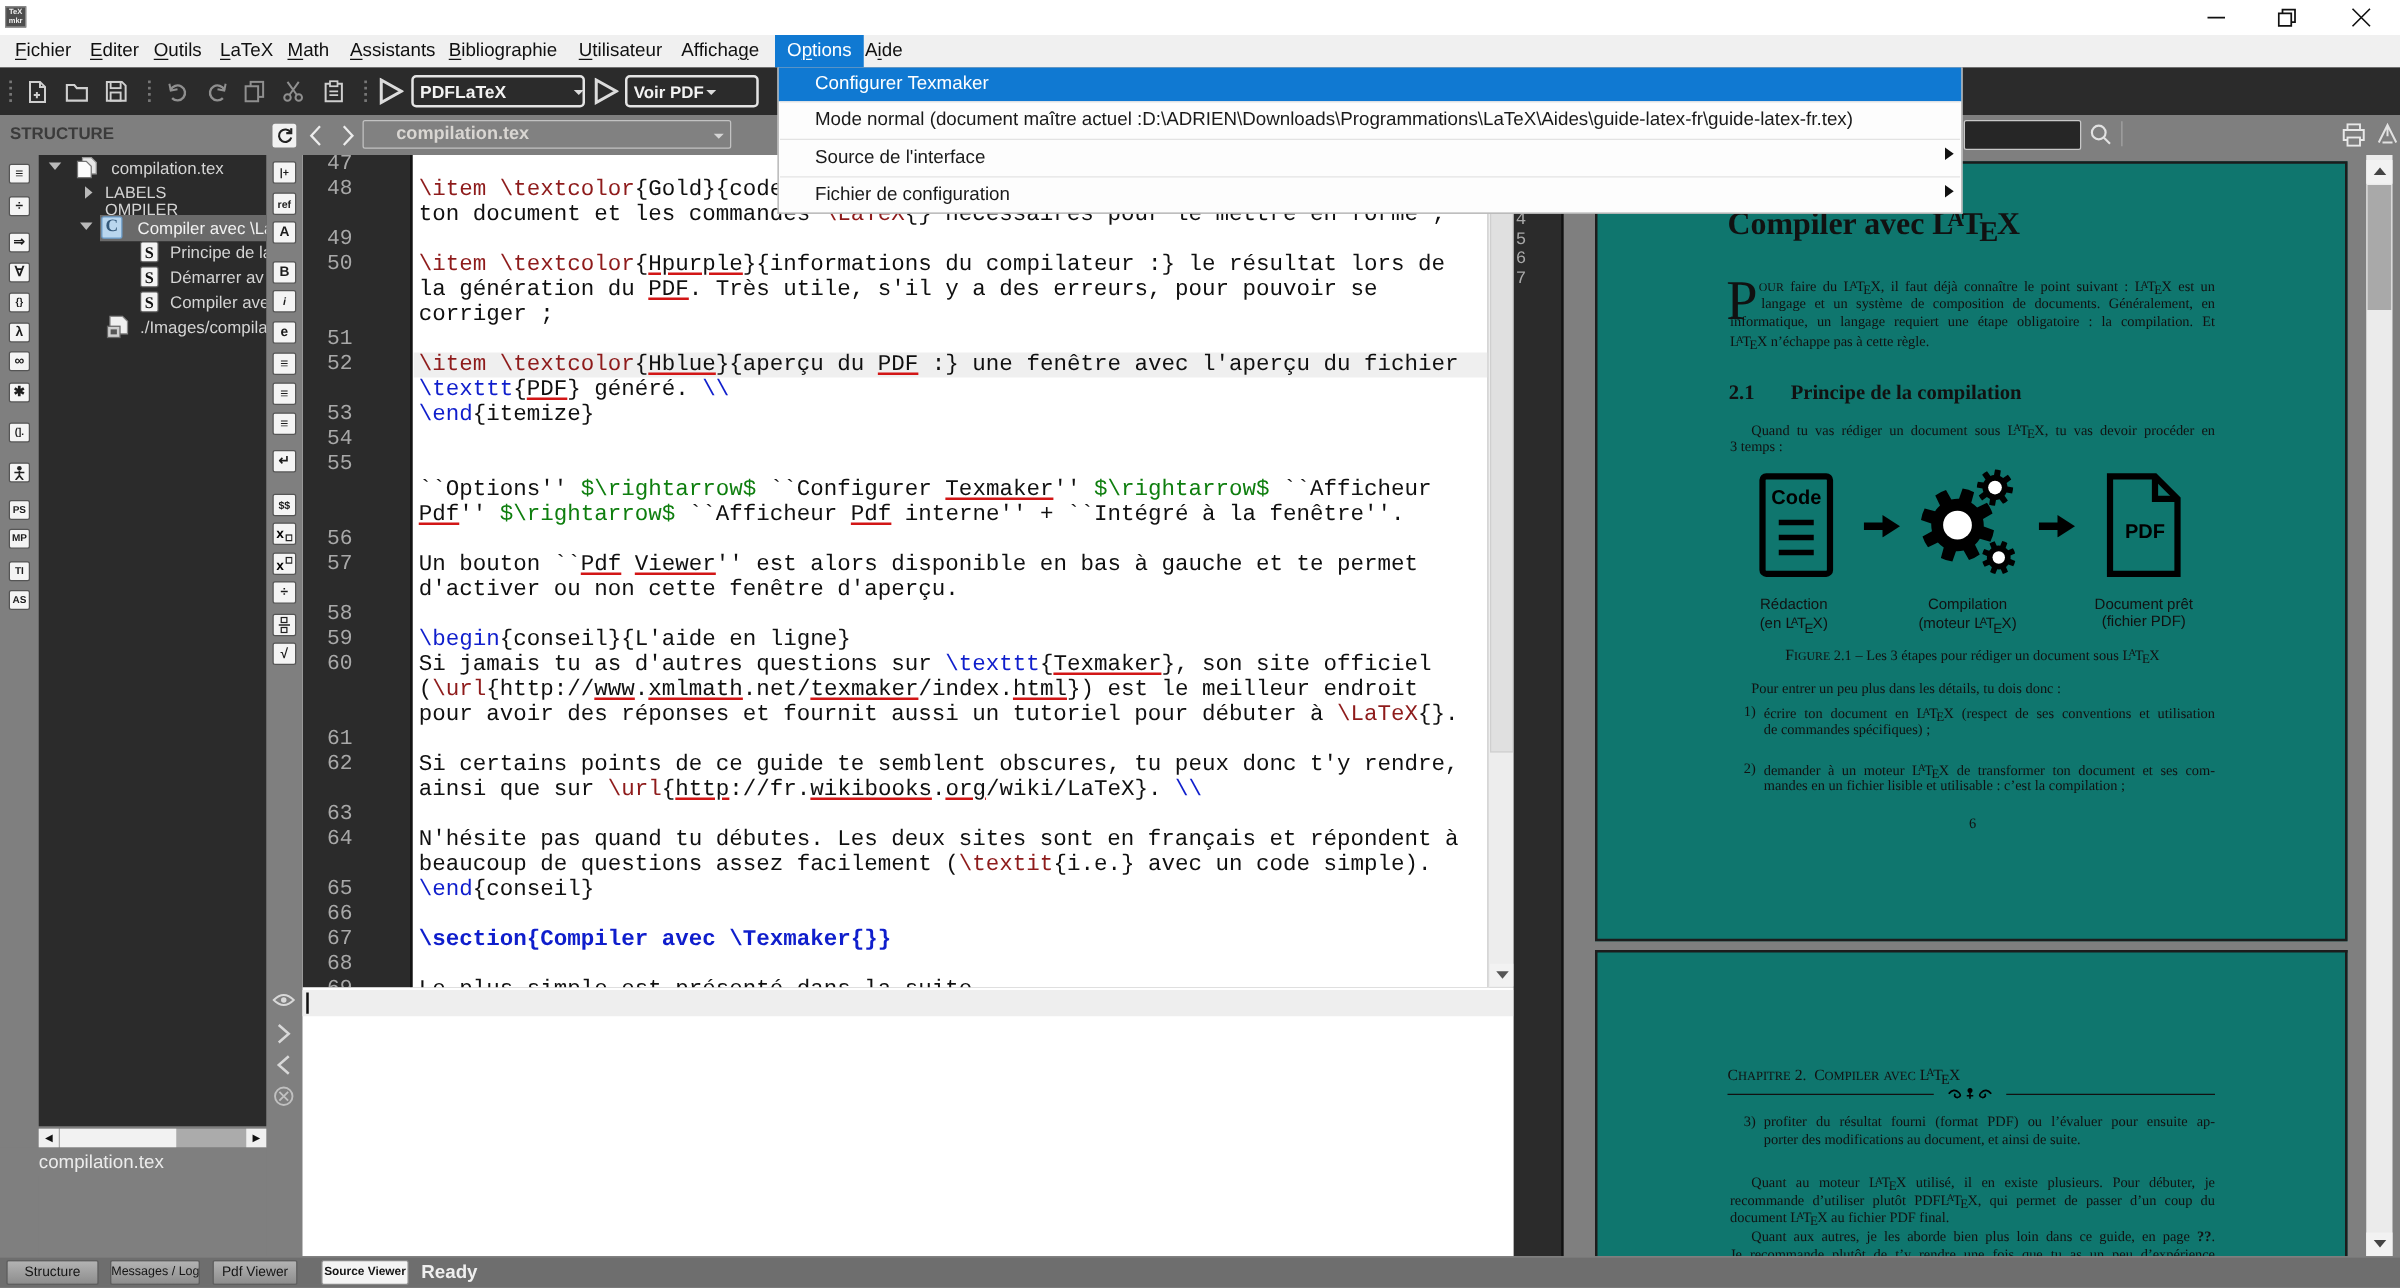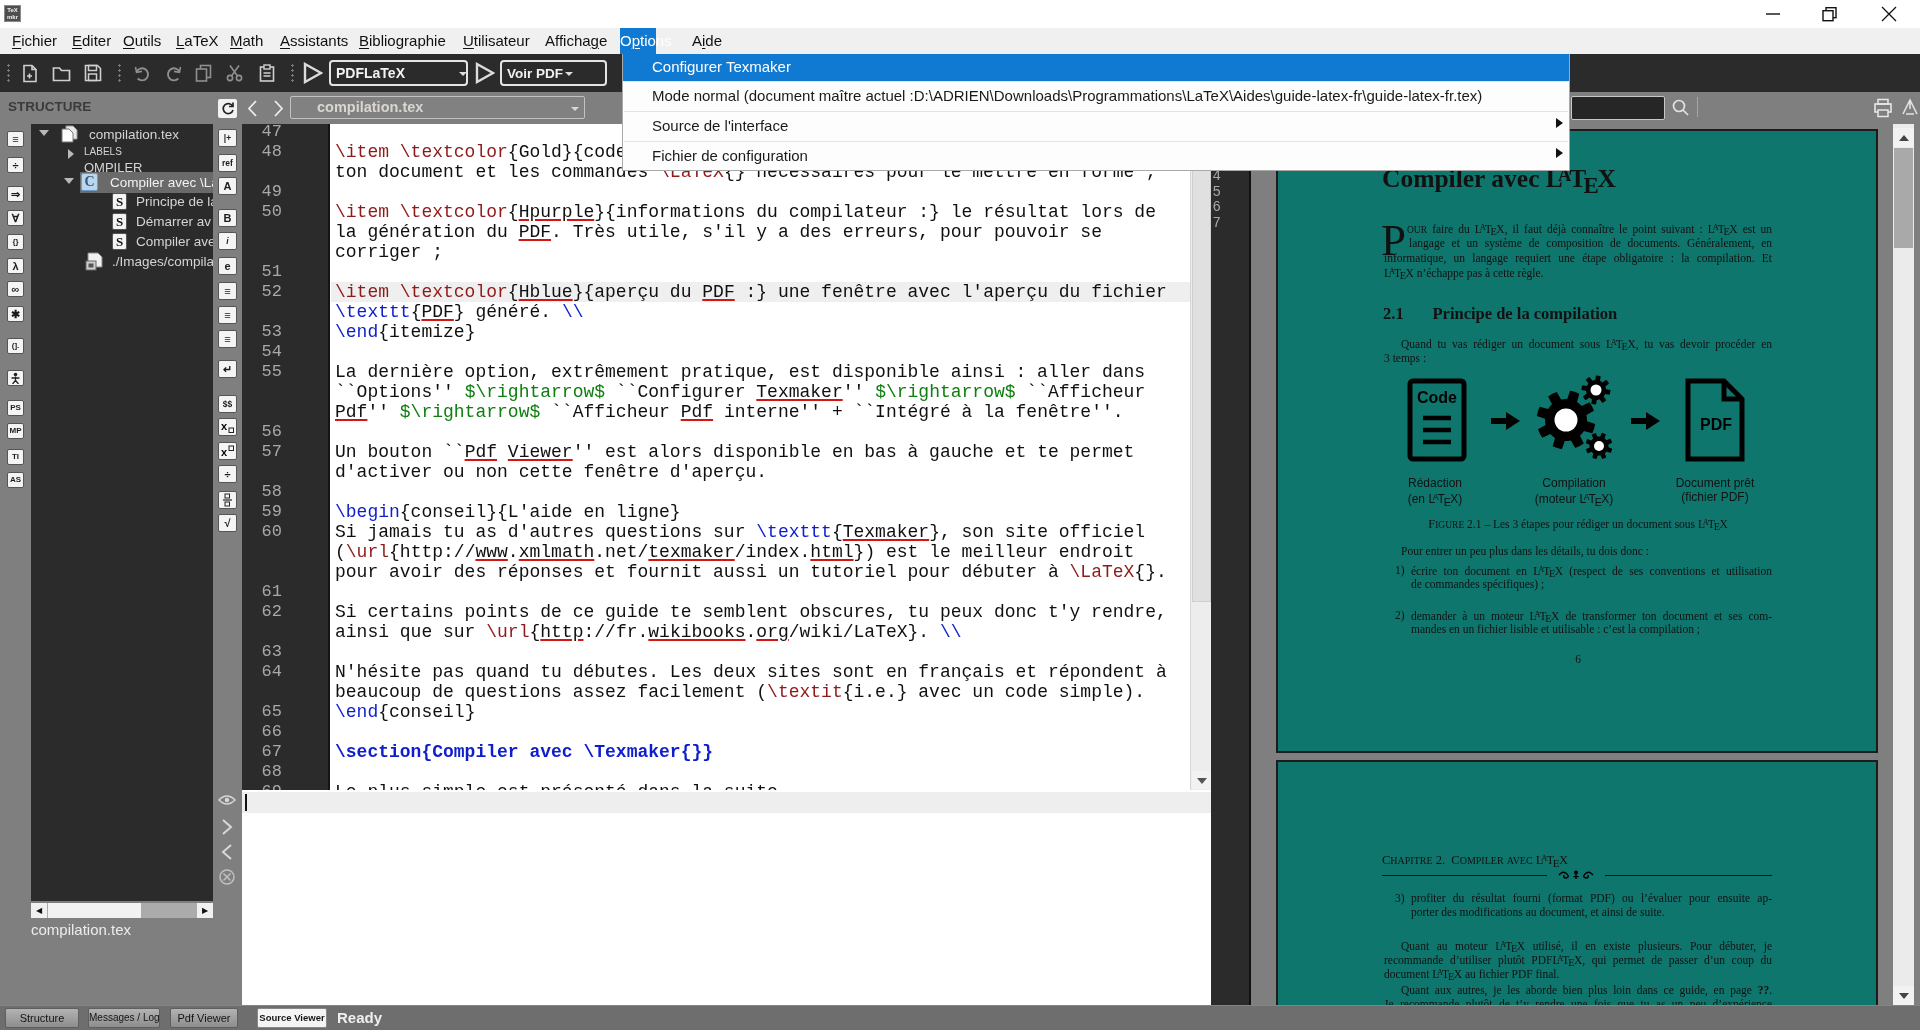--- a/index.html
+++ b/index.html
@@ -5,21 +5,21 @@
  font-family:"Liberation Sans",sans-serif;}
 .abs{position:absolute}
 #app{position:relative;width:1920px;height:1030px}
 
 #titlebar{left:0;top:0;width:1920px;height:28px;background:#ffffff}
 #appico{left:4px;top:5px;width:17px;height:17px;background:#4e4e4e;border:1px solid #8a8a8a;
  color:#efefef;font-size:6px;font-weight:bold;text-align:center;line-height:7px;padding-top:1px}
 #menubar{left:0;top:28px;width:1920px;height:26px;background:#f0f0f0;font-size:15px;color:#101010}
 .mi{position:absolute;top:0;height:26px;line-height:26px}
 .mi u{text-decoration-thickness:1px;text-underline-offset:2px}
-#mOpt{left:620px;width:36px;background:#1079d2;color:#fff;text-align:center}
+#mOpt{left:620px;width:71px;background:#1079d2;color:#fff;text-align:center}
 #toolbar{left:0;top:54px;width:1920px;height:38px;background:#2b2b2b}
 .grip{position:absolute;top:9px;width:5px;height:20px;
  background-image:radial-gradient(#777 1px,transparent 1.2px);background-size:5px 5px}
 .tbtn{position:absolute;top:10px}
 .combo{position:absolute;top:6px;height:26px;border:2px solid #e4e4e4;border-radius:4px;
  color:#f2f2f2;font-weight:bold;font-size:14px;line-height:22px}
 .cararrow{position:absolute;width:0;height:0;border:4px solid transparent;border-top-color:#dcdcdc;top:10px}
 
 #subrow{left:0;top:92px;width:1920px;height:32px;background:#7f7f7f}
 #structlbl{left:8px;top:7px;font-size:13.5px;font-weight:bold;color:#3b3b3b}
@@ -251,21 +251,21 @@
       </svg>
     </div>
     <div class="abs" id="tree">
       <div class="exp expdown" style="left:8px;top:6px"></div>
       <svg class="abs" style="left:27px;top:0px" width="22" height="20">
         <path d="M8,2 h7 l4,4 v9 h-11 z" fill="#e8e8e8" stroke="#999" stroke-width="1"></path>
         <path d="M4,5 h7 l4,4 v9 h-11 z" fill="#fdfdfd" stroke="#777" stroke-width="1"></path>
       </svg>
       <div class="trow" style="left:58px;top:3px">compilation.tex</div>
       <div class="exp expright" style="left:37px;top:25px"></div>
-      <div class="trow" style="left:53px;top:22px;font-size:10px">LABELS</div>
+      <div class="trow" style="left:53px;top:22px;font-size:13px">LABELS</div>
       <div class="trow" style="left:53px;top:36px;font-size:13px">OMPILER</div>
       <div class="abs" style="left:49px;top:48px;width:133px;height:21px;background:#6a6a6a"></div>
       <div class="exp expdown" style="left:33px;top:54px"></div>
       <div class="abs" style="left:50px;top:49px;width:17px;height:18px;background:#b9d6ee;border:1px solid #6b9cc9;border-radius:2px;color:#35597a;font-weight:bold;font-size:14px;text-align:center;line-height:16px;font-family:'Liberation Serif',serif">C</div>
       <div class="trow" style="left:79px;top:51px;color:#f2f2f2">Compiler avec \La</div>
       <div class="abs" style="left:81px;top:69px;width:15px;height:17px;background:#f4f4f4;border:1px solid #555;border-radius:2px;color:#111;font-weight:bold;font-size:13px;text-align:center;line-height:15px;font-family:'Liberation Serif',serif">S</div>
       <div class="trow" style="left:105px;top:70px">Principe de la</div>
       <div class="abs" style="left:81px;top:89px;width:15px;height:17px;background:#f4f4f4;border:1px solid #555;border-radius:2px;color:#111;font-weight:bold;font-size:13px;text-align:center;line-height:15px;font-family:'Liberation Serif',serif">S</div>
       <div class="trow" style="left:105px;top:90px">Démarrer av</div>
       <div class="abs" style="left:81px;top:109px;width:15px;height:17px;background:#f4f4f4;border:1px solid #555;border-radius:2px;color:#111;font-weight:bold;font-size:13px;text-align:center;line-height:15px;font-family:'Liberation Serif',serif">S</div>
@@ -286,21 +286,20 @@
     <div class="abs" id="ed1">
       <div class="cl" style="top:158px"></div>
       <div class="crow" style="top:18px"><span class="cm">\item \textcolor</span>{Gold}{code \LaTeX{} :} le document, avec le texte de</div>
       <div class="crow" style="top:38px">ton document et les commandes <span class="cm">\LaTeX</span>{} nécessaires pour le mettre en forme ;</div>
       <div class="crow" style="top:78px"><span class="cm">\item \textcolor</span>{<span class="ru">Hpurple</span>}{informations du compilateur :} le résultat lors de</div>
       <div class="crow" style="top:98px">la génération du <span class="ru">PDF</span>. Très utile, s'il y a des erreurs, pour pouvoir se</div>
       <div class="crow" style="top:118px">corriger ;</div>
       <div class="crow" style="top:158px"><span class="cm">\item \textcolor</span>{<span class="ru">Hblue</span>}{aperçu du <span class="ru">PDF</span> :} une fenêtre avec l'aperçu du fichier</div>
       <div class="crow" style="top:178px"><span class="cb">\texttt</span>{<span class="ru">PDF</span>} généré. <span class="cb">\\</span></div>
       <div class="crow" style="top:198px"><span class="cb">\end</span>{itemize}</div>
-      <div class="crow" style="top:238px">La dernière option, extrêmement pratique, est disponible ainsi : aller dans</div>
       <div class="crow" style="top:258px">``Options'' <span class="cg">$\rightarrow$</span> ``Configurer <span class="ru">Texmaker</span>'' <span class="cg">$\rightarrow$</span> ``Afficheur</div>
       <div class="crow" style="top:278px"><span class="ru">Pdf</span>'' <span class="cg">$\rightarrow$</span> ``Afficheur <span class="ru">Pdf</span> interne'' + ``Intégré à la fenêtre''.</div>
       <div class="crow" style="top:318px">Un bouton ``<span class="ru">Pdf</span> <span class="ru">Viewer</span>'' est alors disponible en bas à gauche et te permet</div>
       <div class="crow" style="top:338px">d'activer ou non cette fenêtre d'aperçu.</div>
       <div class="crow" style="top:378px"><span class="cb">\begin</span>{conseil}{L'aide en ligne}</div>
       <div class="crow" style="top:398px">Si jamais tu as d'autres questions sur <span class="cb">\texttt</span>{<span class="ru">Texmaker</span>}, son site officiel</div>
       <div class="crow" style="top:418px">(<span class="cm">\url</span>{http://<span class="ru">www</span>.<span class="ru">xmlmath</span>.net/<span class="ru">texmaker</span>/index.<span class="ru">html</span>}) est le meilleur endroit</div>
       <div class="crow" style="top:438px">pour avoir des réponses et fournit aussi un tutoriel pour débuter à <span class="cm">\LaTeX</span>{}.</div>
       <div class="crow" style="top:478px">Si certains points de ce guide te semblent obscures, tu peux donc t'y rendre,</div>
       <div class="crow" style="top:498px">ainsi que sur <span class="cm">\url</span>{<span class="ru">http</span>://fr.<span class="ru">wikibooks</span>.<span class="ru">org</span>/wiki/LaTeX}. <span class="cb">\\</span></div>

